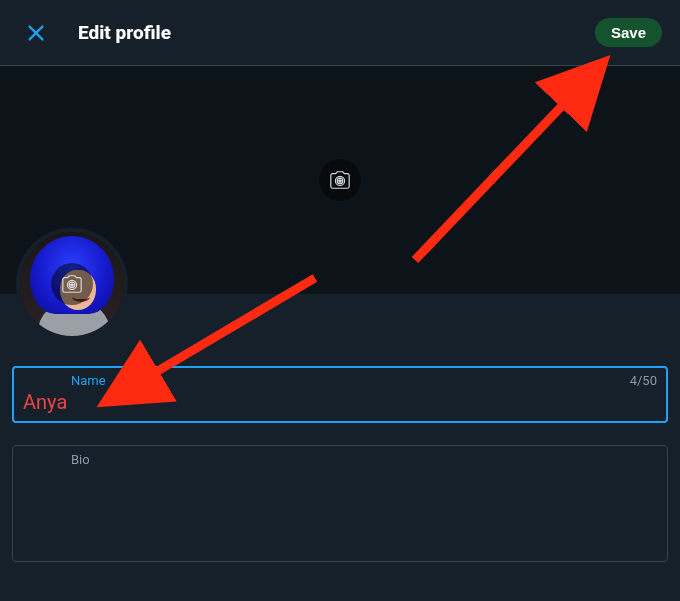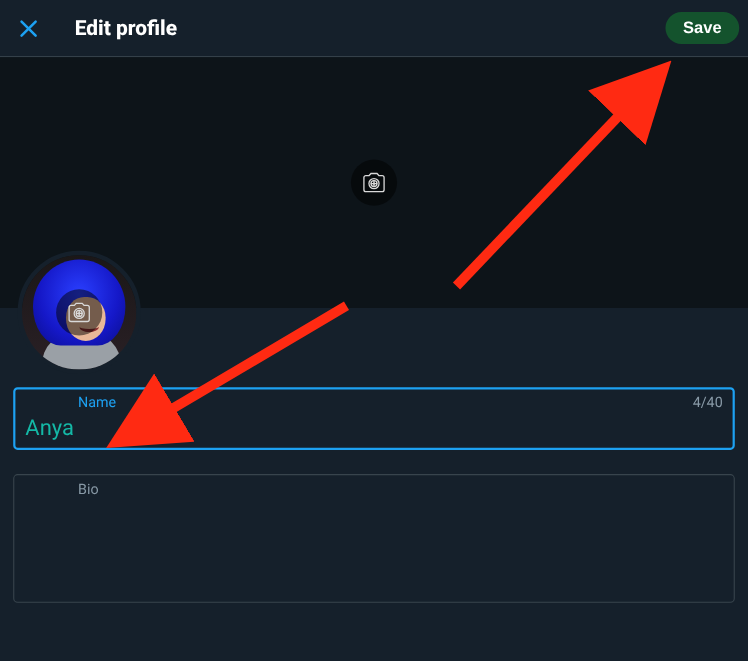--- a/index.html
+++ b/index.html
@@ -12,22 +12,22 @@
       height: 601px;
       background: #15202b;
       font-family: -apple-system, BlinkMacSystemFont, "Segoe UI", Roboto, Helvetica, Arial, sans-serif;
       color: #fff;
       overflow: hidden;
       position: relative;
     }
     .header {
       display: flex;
       align-items: center;
-      height: 52px;
-      padding: 0 8px;
+      height: 66px;
+      padding: 0 18px;
       border-bottom: 1px solid #38444d;
     }
     .close-btn {
       width: 36px;
       height: 36px;
       border: none;
       background: transparent;
       color: #1da1f2;
       cursor: pointer;
       display: flex;
@@ -172,21 +172,21 @@
       color: #1da1f2;
     }
     .field-count {
       color: #8899a6;
       font-size: 13px;
     }
     .field-input {
       background: transparent;
       border: none;
       outline: none;
-      color: #14b8a6;
+      color: #ef4444;
       font-size: 20px;
       width: 100%;
       font-family: inherit;
       padding: 2px 0 4px 0;
     }
     .field-textarea {
       background: transparent;
       border: none;
       outline: none;
       color: #fff;
@@ -244,21 +244,21 @@
       <circle cx="12" cy="13" r="1.1" fill="currentColor"></circle>
       <path d="M12 10.4v5.2M9.4 13h5.2" stroke="currentColor" stroke-width="1.3" stroke-linecap="round"></path>
     </svg>
   </button>
 </div>
 
 <div class="form-area">
   <div class="field focused">
     <div class="field-header">
       <span class="field-label">Name</span>
-      <span class="field-count">4/40</span>
+      <span class="field-count">4/50</span>
     </div>
     <input class="field-input" value="Anya" style="">
   </div>
 
   <div class="field bio-field">
     <div class="field-header">
       <span class="field-label">Bio</span>
     </div>
     <textarea class="field-textarea" style=""></textarea>
   </div>

